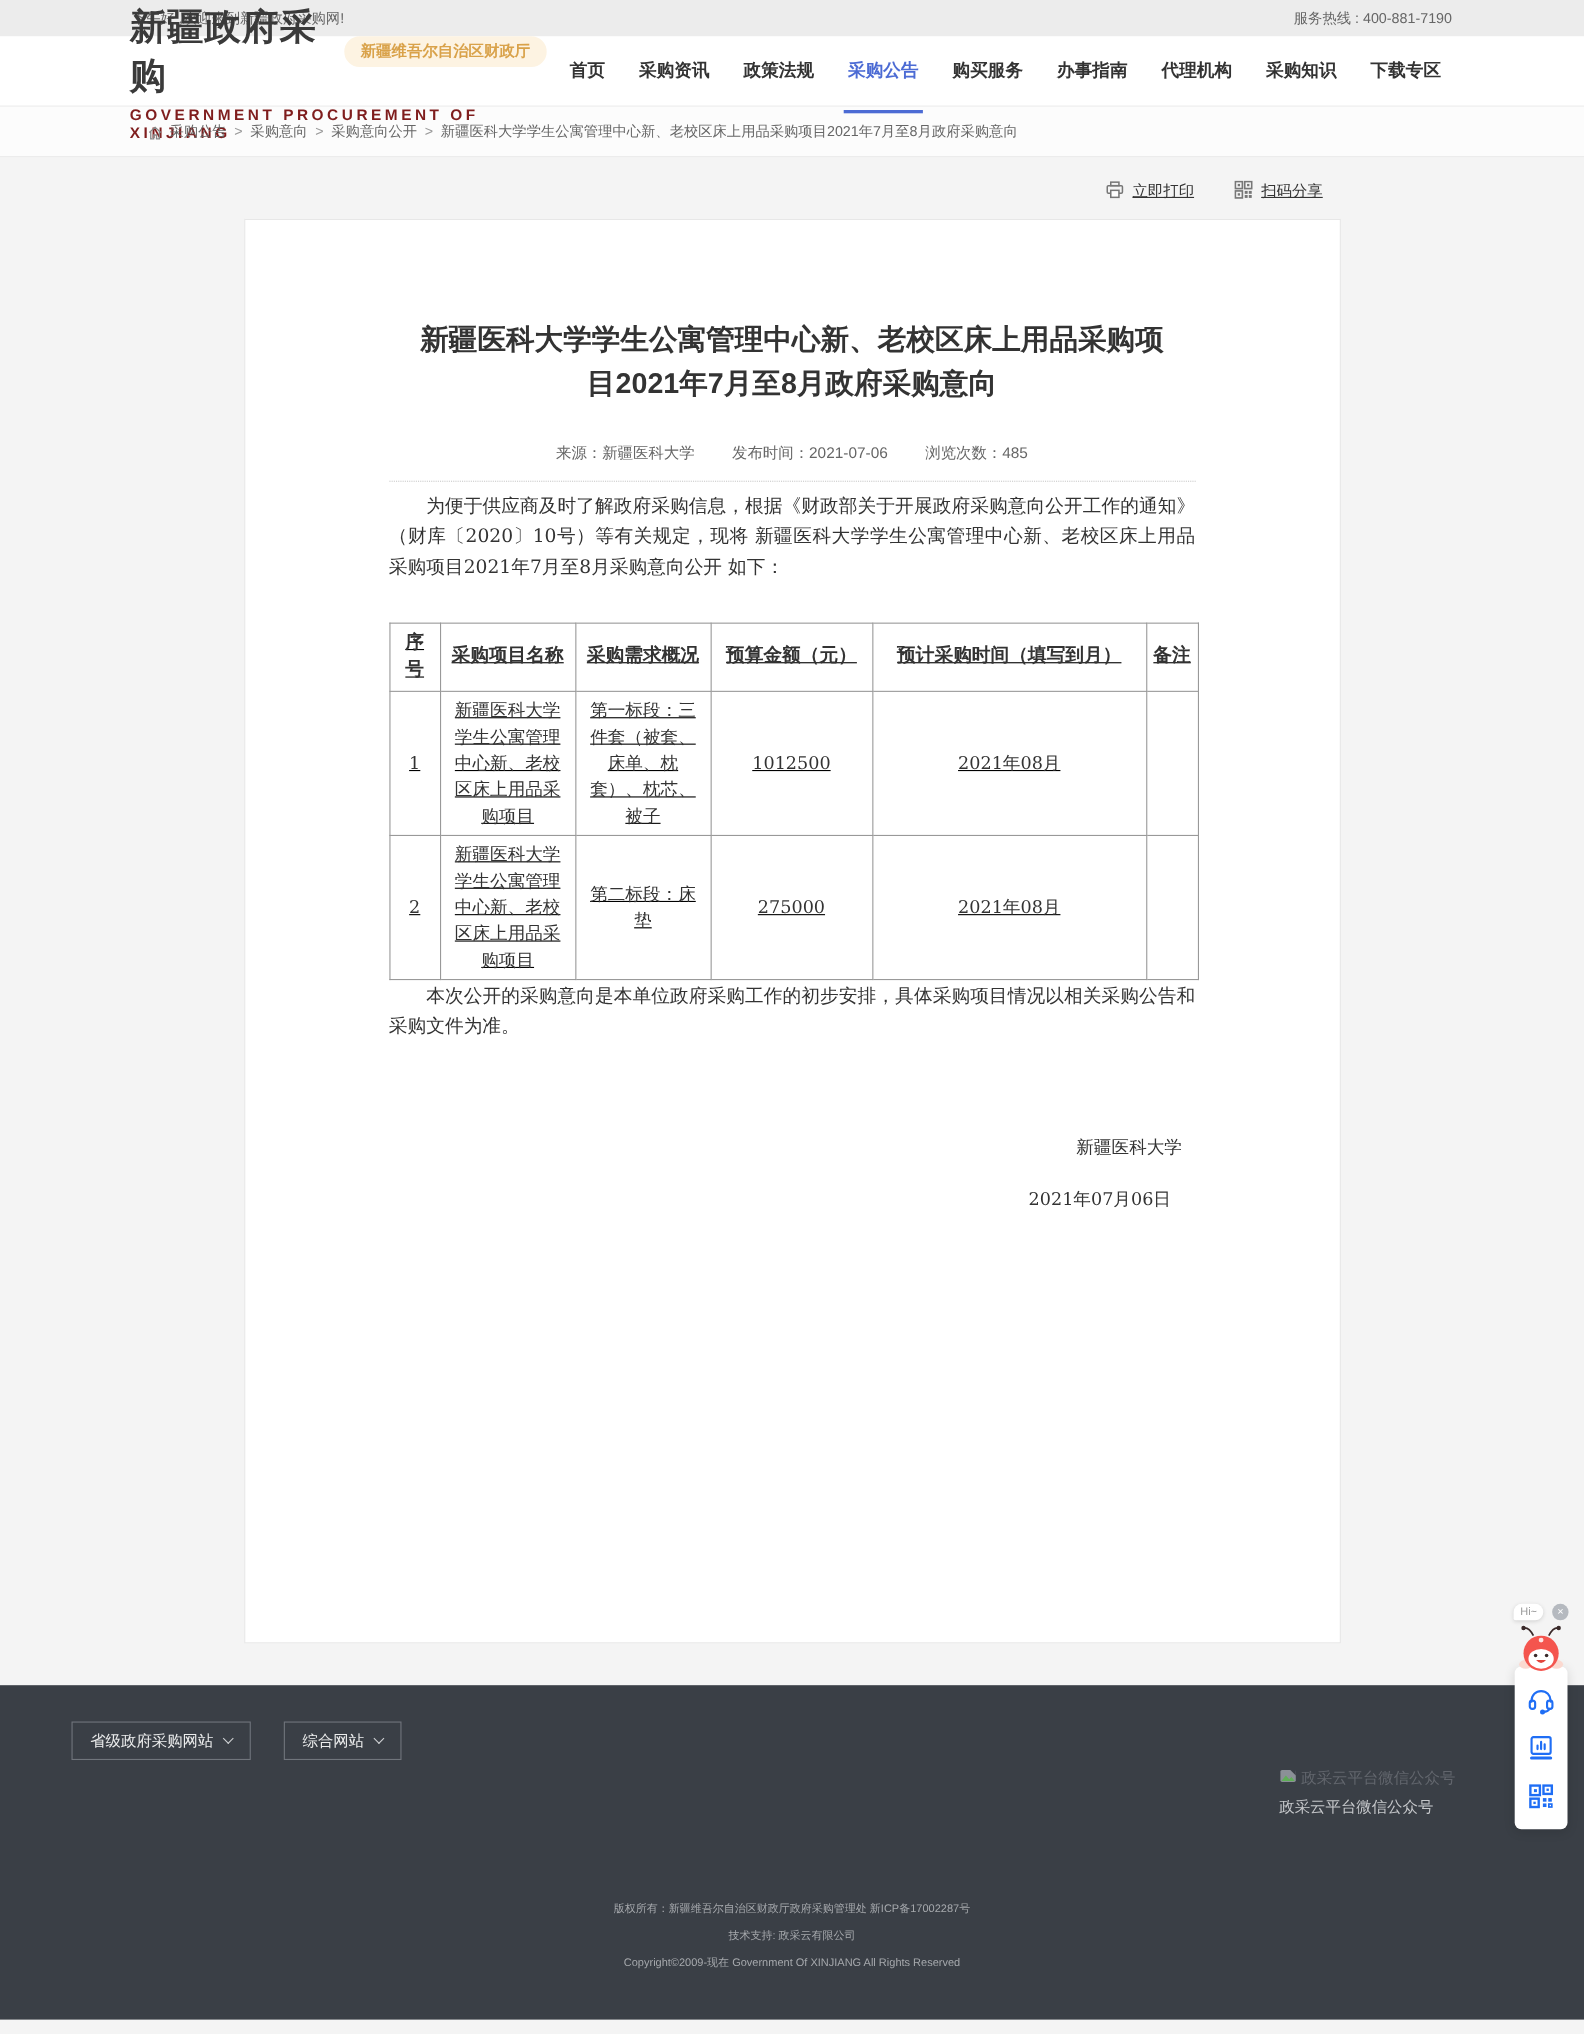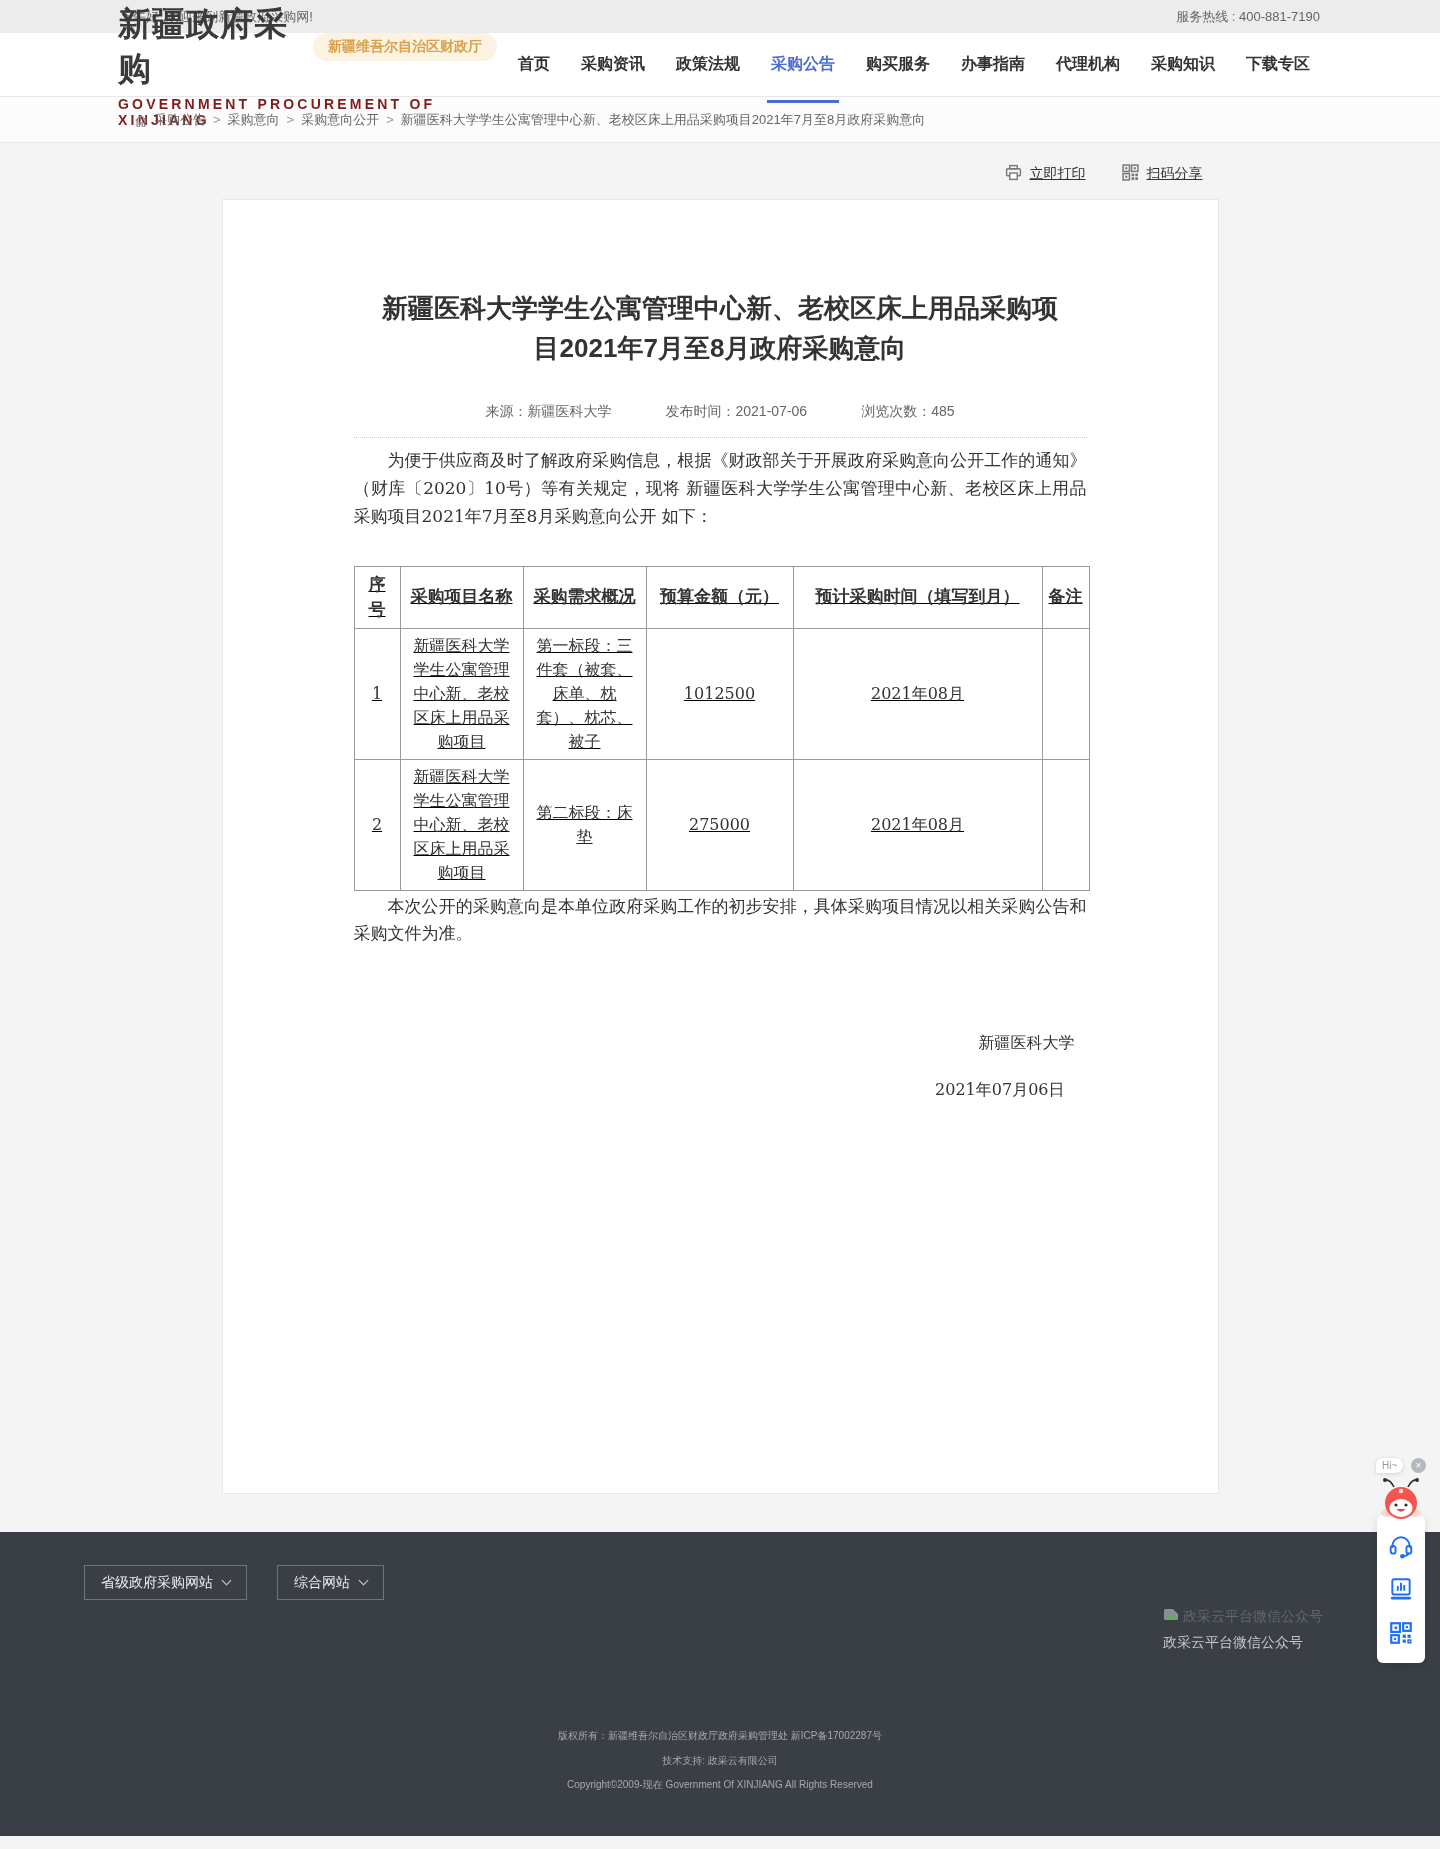--- a/index.html
+++ b/index.html
@@ -26,39 +26,39 @@
   .crumb-link { cursor:pointer; }
   .home-icon { display:inline-flex; margin-right:6px; position:relative; top:1px; }
 
   
   .main { padding-top:16px; height:1389px; background:#f4f4f4; }
   .actions { width:997px; margin:0 auto; display:flex; justify-content:flex-end; align-items:center; gap:36px; height:30px; padding-right:16px; }
   .action { display:flex; align-items:center; gap:8px; font-size:14px; color:#333; cursor:pointer;text-decoration:underline; }
 
   .card { width:997px; height:1295px; margin:10px auto 0; background:#fff; border:1px solid #e7e7e7; padding:88px 131px 0; }
   .art-title { max-width:700px; margin:0 auto; text-align:center; font-size:26px; font-weight:bold; color:#333; line-height:1.55; }
-  .art-meta { display:flex; justify-content:center; gap:54px; font-size:14px; color:#666; margin-top:34px; }
+  .art-meta { display:flex; justify-content:center; gap:34px; font-size:14px; color:#666; margin-top:34px; }
   .dotted { border-bottom:1px dotted #c9c9c9; margin-top:16px; }
 
   .serif { font-family:"DejaVu Serif","Liberation Serif",serif; }
   .art-intro { margin-top:8px; font-size:17px; color:#333; line-height:1.65; text-indent:2em; text-align:justify; }
 
   table.intent { border-collapse:collapse; width:735px; margin-top:36px; table-layout:fixed;text-decoration:underline; }
   table.intent th, table.intent td { border:1px solid #999; text-align:center; vertical-align:middle; color:#333; padding:5px 6px; line-height:1.5; }
   table.intent th { font-size:17px; font-weight:bold; height:42px; }
   table.intent td { font-size:16px; }
   table.intent tr.r1 td { height:112px; }
   table.intent tr.r2 td { height:106px; }
 
   .art-closing { font-size:17px; color:#333; line-height:1.6; text-indent:2em; text-align:justify; margin-top:2px; }
   .sig-org { text-align:right; font-size:16px; color:#333; margin-top:86px; padding-right:12px; }
   .sig-date { text-align:right; font-size:16px; color:#333; margin-top:26px; padding-right:22px; }
 
   
-  .footer { height:304px; background:#3a3f46; position:relative; padding:33px 120px 0 84px; }
+  .footer { height:304px; background:#3a3f46; position:relative; padding:33px 120px 0 65px; }
   .f-btns { display:flex; gap:30px; }
   .f-btn { display:flex; align-items:center; gap:10px; border:1px solid #70757c; color:#eceded; font-size:14px; padding:8px 16px; height:35px; cursor:pointer; background:transparent; }
   .chev { width:7px; height:7px; border-right:1.5px solid #cfd1d3; border-bottom:1.5px solid #cfd1d3; transform:rotate(45deg); margin-top:-4px; }
   .wechat { position:absolute; left:1163px; top:75px; }
   .wechat-alt { display:flex; align-items:center; gap:4px; font-size:14px; color:#62666d; }
   .wechat-cap { margin-top:8px; font-size:14px; color:#c6c8cb; }
   .copyright { position:absolute; left:0; right:0; top:196px; text-align:center; color:#a6a9ad; font-size:10px; line-height:1.65; }
   .copyright div { margin-bottom:8px; }
 
   

